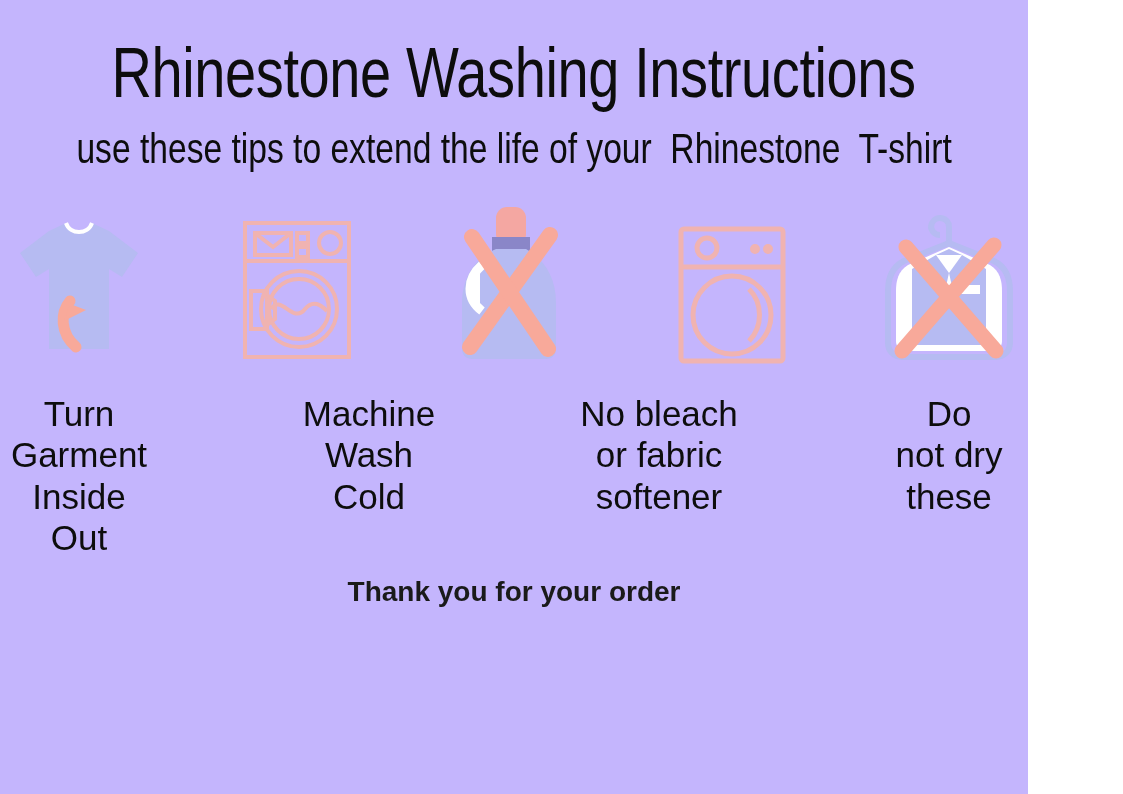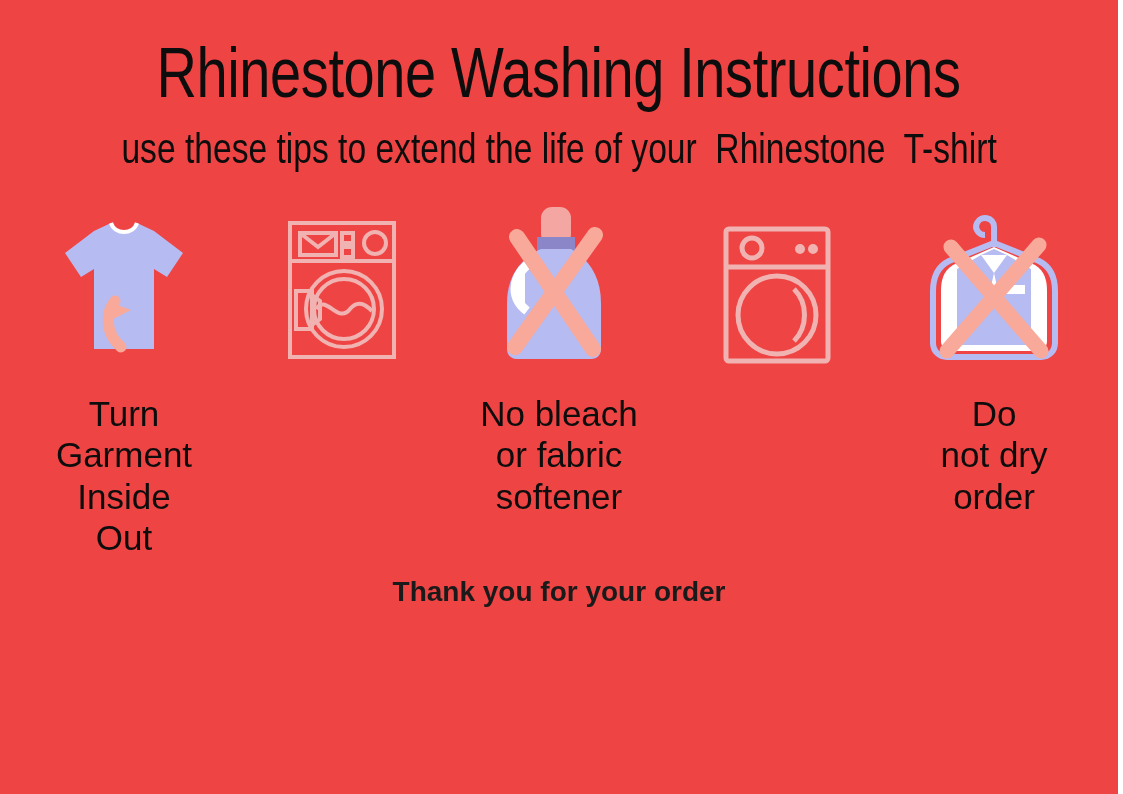--- a/index.html
+++ b/index.html
@@ -9,24 +9,24 @@
   }
   body {
     width: 1123px;
     height: 794px;
     overflow: hidden;
     font-family: "Liberation Sans", "DejaVu Sans", sans-serif;
     color: #111111;
     position: relative;
   }
   .sheet {
-    width: 1118px;
+    width: 1028px;
     height: 794px;
     position: relative;
-    background: #ef4444;
+    background: #c4b5fd;
     display: flex;
     flex-direction: column;
     align-items: center;
   }
 
   
   .title {
     margin: 0;
     padding-top: 38px;
     font-family: "Liberation Sans Narrow", "Liberation Sans", sans-serif;
@@ -200,24 +200,27 @@
       </svg>
     </div>
 
   </div>
 
   <div class="caption-row">
     <div class="caption-cell">Turn
 Garment
 Inside
 Out</div>
+    <div class="caption-cell">Machine
+Wash
+Cold</div>
     <div class="caption-cell">No bleach
 or fabric
 softener</div>
     <div class="caption-cell">Do
 not dry
-order</div>
+these</div>
   </div>
 
 
   <div class="thanks">Thank you for your order</div>
 
 </div>
 
 </body></html>

